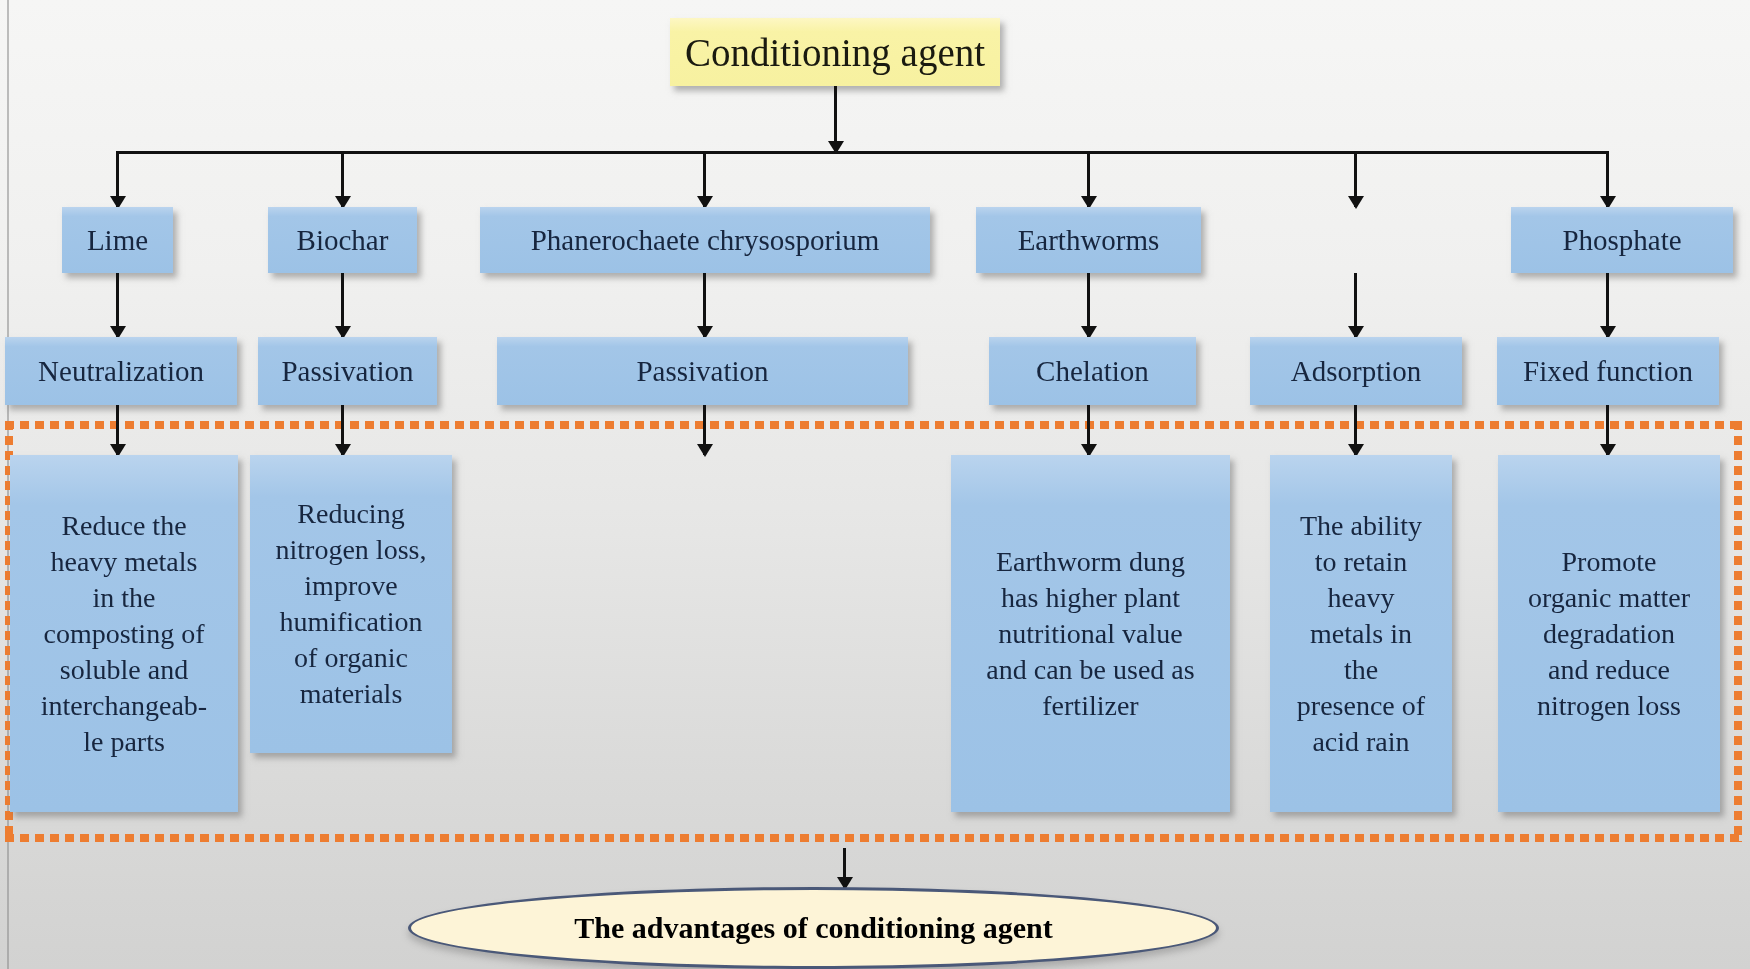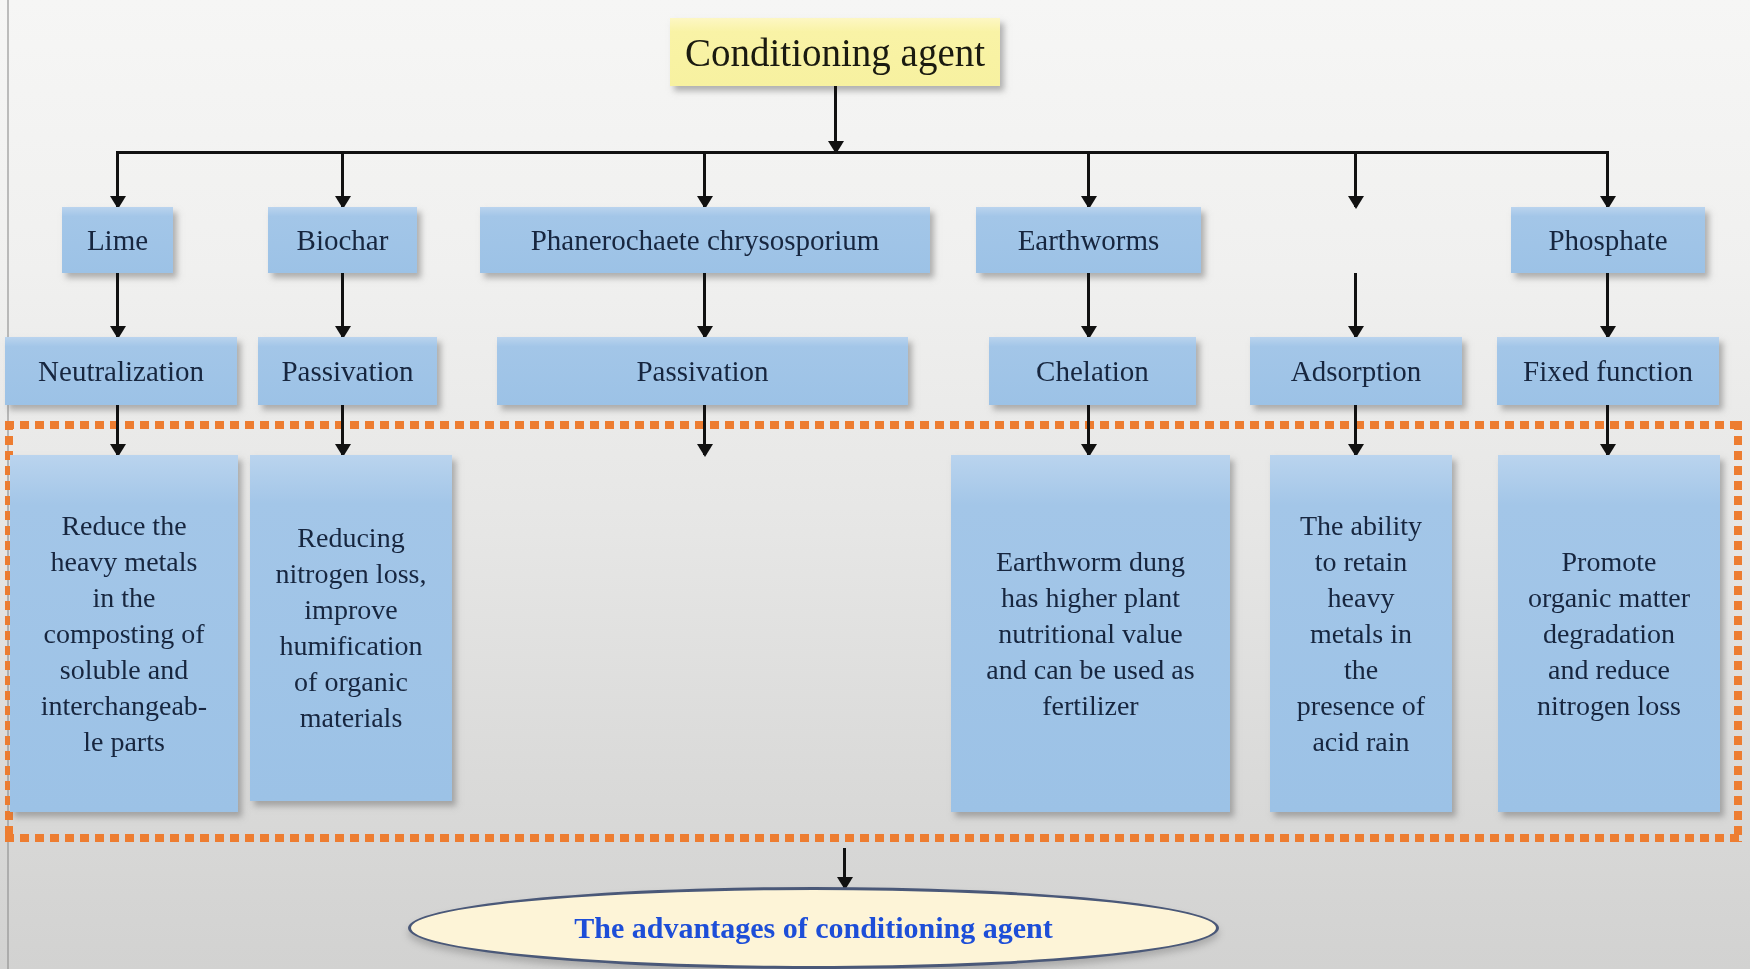--- a/index.html
+++ b/index.html
@@ -33,21 +33,21 @@
   }
   .advantage{
     font-size:28px;line-height:36px;white-space:pre-line;
   }
   .ellipse{
     position:absolute;display:flex;align-items:center;justify-content:center;
     background:var(--ellipse-cream,#fdf4d7);
     border:3px solid var(--ellipse-border,#4a5878);
     border-radius:50%;
     box-shadow:0 5px 7px rgba(110,110,110,.4);
-    font-size:30px;font-weight:bold;color:#1d4ed8;text-align:center;
+    font-size:30px;font-weight:bold;color:#000000;text-align:center;
   }
   
   .hline{position:absolute;background:#111;height:3px;}
   .varrow{position:absolute;width:3px;background:#111;}
   .varrow::after{
     content:"";position:absolute;bottom:-2px;left:50%;transform:translateX(-50%);
     border-left:8px solid transparent;border-right:8px solid transparent;
     border-top:13px solid #111;
   }
   
@@ -81,21 +81,21 @@
   </div>
   <div class="node blue" style="left:268px;top:207px;width:149px;height:66px;">
     <span>Biochar</span>
   </div>
   <div class="node blue" style="left:480px;top:207px;width:450px;height:66px;">
     <span>Phanerochaete chrysosporium</span>
   </div>
   <div class="node blue" style="left:976px;top:207px;width:225px;height:66px;">
     <span>Earthworms</span>
   </div>
-  <div class="node blue" style="left:1511px;top:207px;width:194px;height:66px;">
+  <div class="node blue" style="left:1511px;top:207px;width:222px;height:66px;">
     <span>Phosphate</span>
   </div>
 
   <div class="varrow" style="left:116px;top:273px;height:64px;"></div>
   <div class="varrow" style="left:341px;top:273px;height:64px;"></div>
   <div class="varrow" style="left:703px;top:273px;height:64px;"></div>
   <div class="varrow" style="left:1087px;top:273px;height:64px;"></div>
   <div class="varrow" style="left:1354px;top:273px;height:64px;"></div>
   <div class="varrow" style="left:1606px;top:273px;height:64px;"></div>
 
@@ -132,21 +132,21 @@
 
   <div class="node blue advantage" style="left:10px;top:455px;width:228px;height:357px;">
     <span>Reduce the
 heavy metals
 in the
 composting of
 soluble and
 interchangeab-
 le parts</span>
   </div>
-  <div class="node blue advantage" style="left:250px;top:455px;width:202px;height:346px;">
+  <div class="node blue advantage" style="left:250px;top:455px;width:202px;height:298px;">
     <span>Reducing
 nitrogen loss,
 improve
 humification
 of organic
 materials</span>
   </div>
   <div class="node blue advantage" style="left:951px;top:455px;width:279px;height:357px;">
     <span>Earthworm dung
 has higher plant

